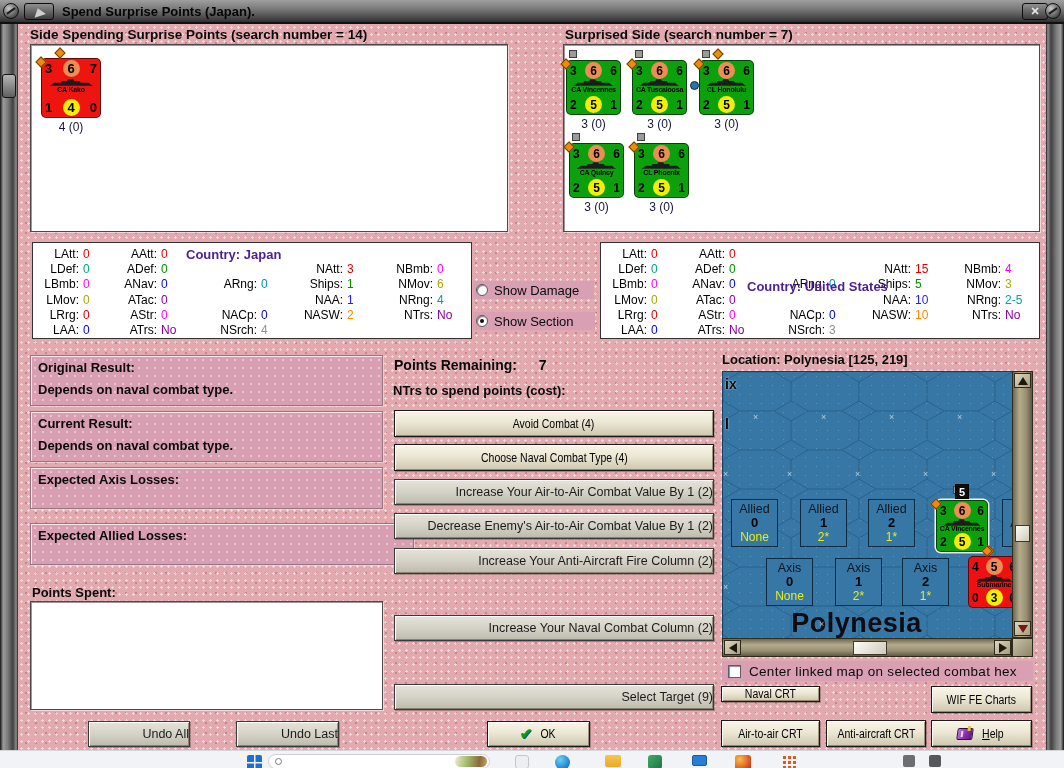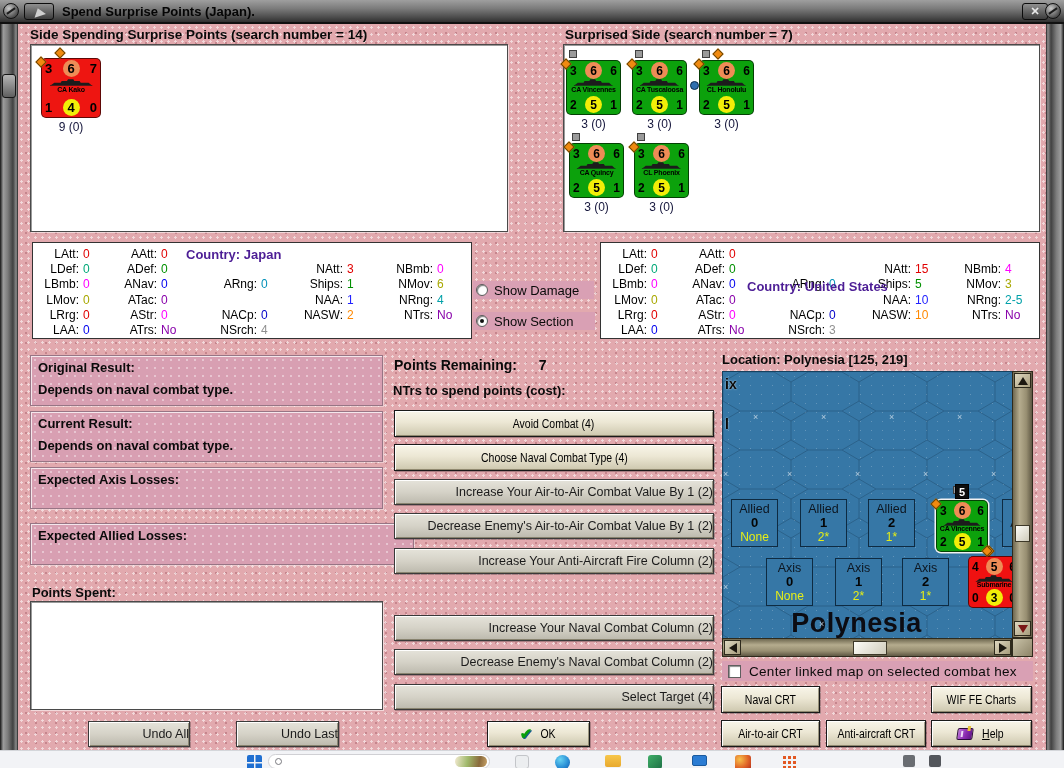--- a/index.html
+++ b/index.html
@@ -170,21 +170,21 @@
         </div>
         <div class="cname">CA Kako</div>
         <div class="crow bot">
           <span>1</span>
           <span class="circ yellow">4</span>
           <span>0</span>
         </div>
         <div class="mk mk-diamond" style="left: 14px; top: -10px;"></div>
         <div class="mk mk-diamond" style="left: -5px; top: -1px;"></div>
       </div>
-      <div class="below-label" style="left: 6px; top: 75px; width: 68px;">9 (0)</div>
+      <div class="below-label" style="left: 6px; top: 75px; width: 68px;">4 (0)</div>
     </div>
   <div class="white-panel" style="left:563px;top:44px;width:477px;height:188px;" id="panel-surprised">
       <div class="counter" style="left: 2px; top: 15px; width: 55px; height: 55px; background: rgb(12, 161, 12); font-size: 12px;">
         <div class="crow top">
           <span>3</span>
           <span class="circ orange">6</span>
           <span>6</span>
         </div>
         <div class="ship">
           <svg viewBox="0 0 44 10" preserveAspectRatio="none">
@@ -536,25 +536,22 @@
     </div>
   <div class="btn gray" style="left:394px;top:513px;width:320px;height:26px;">
       <span>Decrease Enemy's Air-to-Air Combat Value By 1 (2)</span>
     </div>
   <div class="btn gray" style="left:394px;top:548px;width:320px;height:26px;">
       <span>Increase Your Anti-Aircraft Fire Column (2)</span>
     </div>
   <div class="btn gray" style="left:394px;top:615px;width:320px;height:26px;">
       <span>Increase Your Naval Combat Column (2)</span>
     </div>
-  <div class="btn gray" style="left:394px;top:649px;width:320px;height:26px;">
-      <span>Decrease Enemy's Naval Combat Column (2)</span>
-    </div>
   <div class="btn gray" style="left:394px;top:684px;width:320px;height:26px;">
-      <span>Select Target (4)</span>
+      <span>Select Target (9)</span>
     </div>
 
   <div class="btn" style="left:487px;top:721px;width:103px;height:26px;">
     <span class="check">✔</span>
     <span class="nl">OK</span>
   </div>
 
   <div class="plain" style="left:722px;top:352px;">Location: Polynesia [125, 219]</div>
   <div class="map" id="map">
     <div class="speck"></div>
@@ -681,21 +678,21 @@
         <div class="tri-right"></div>
       </div>
   </div>
   <div class="corner" style="left:1012px;top:638px;width:21px;height:19px;"></div>
 
   <div class="cbx-row" style="left:722px;top:661px;width:311px;">
     <div class="cbx"></div>
     <span class="cbx-label">Center linked map on selected combat hex</span>
   </div>
 
-  <div class="btn" style="left:721px;top:686px;width:99px;height:27px;">
+  <div class="btn" style="left:721px;top:686px;width:99px;height:16px;">
       <span class="nl">Naval CRT</span>
     </div>
   <div class="btn" style="left:931px;top:686px;width:101px;height:27px;">
       <span class="nl">WIF FE Charts</span>
     </div>
   <div class="btn" style="left:721px;top:720px;width:99px;height:27px;">
       <span class="nl">Air-to-air CRT</span>
     </div>
   <div class="btn" style="left:826px;top:720px;width:100px;height:27px;">
       <span class="nl">Anti-aircraft CRT</span>

